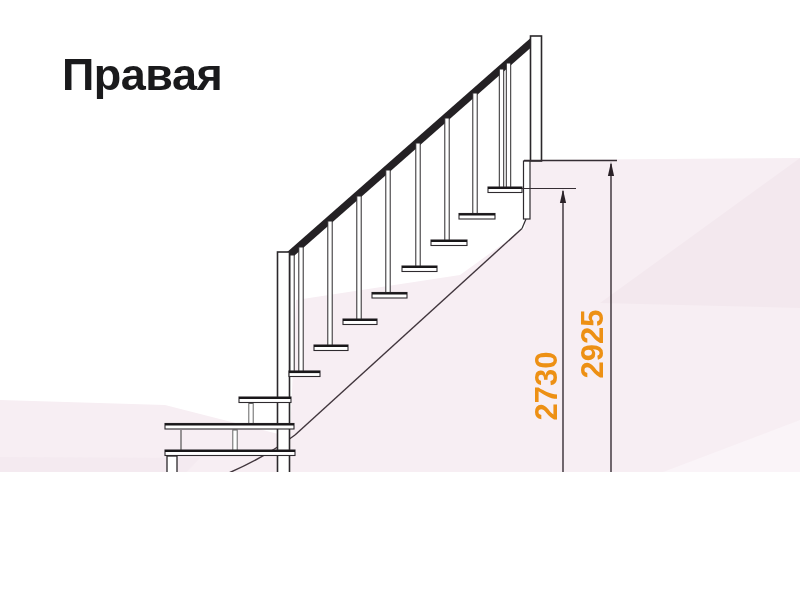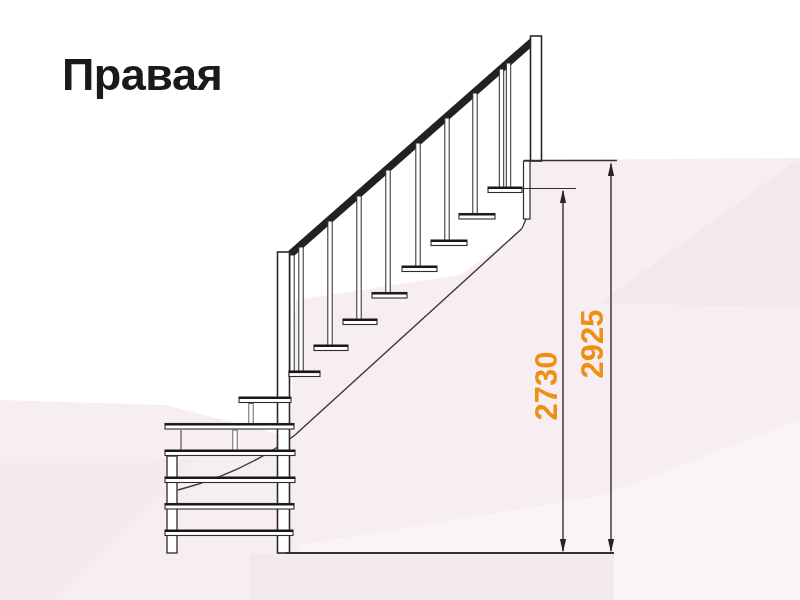--- a/index.html
+++ b/index.html
@@ -1,18 +1,18 @@
 <!DOCTYPE html>
 <html><head>
 <meta charset="utf-8">
 <style>
   html,body{margin:0;padding:0;}
   .page{
     position:relative;
-    width:800px;height:600px;
+    width:800px;height:472px;
     background:#ffffff;
     overflow:hidden;
     font-family:"Liberation Sans","DejaVu Sans",sans-serif;
   }
   .drawing{position:absolute;left:0;top:0;}
   .title{
     position:absolute;left:62px;top:52px;
     font-size:45px;font-weight:bold;color:#1a1a1c;
     letter-spacing:-0.5px;line-height:1;
     user-select:none;

